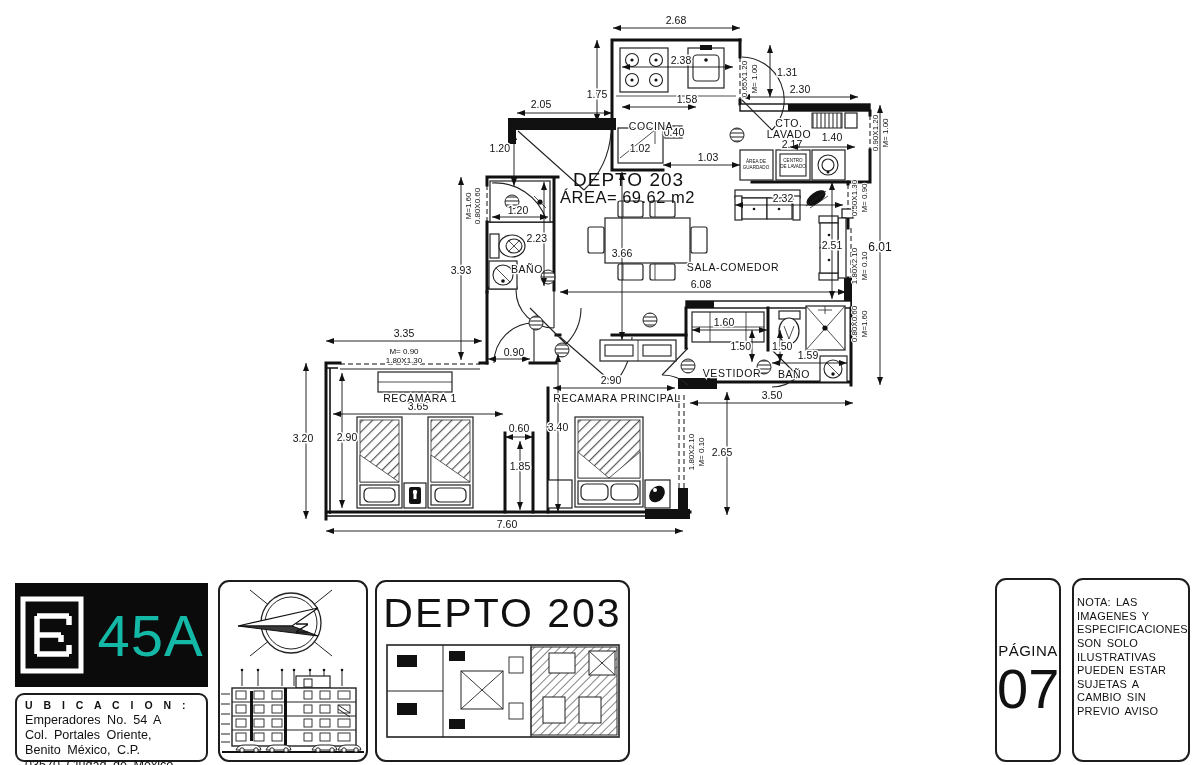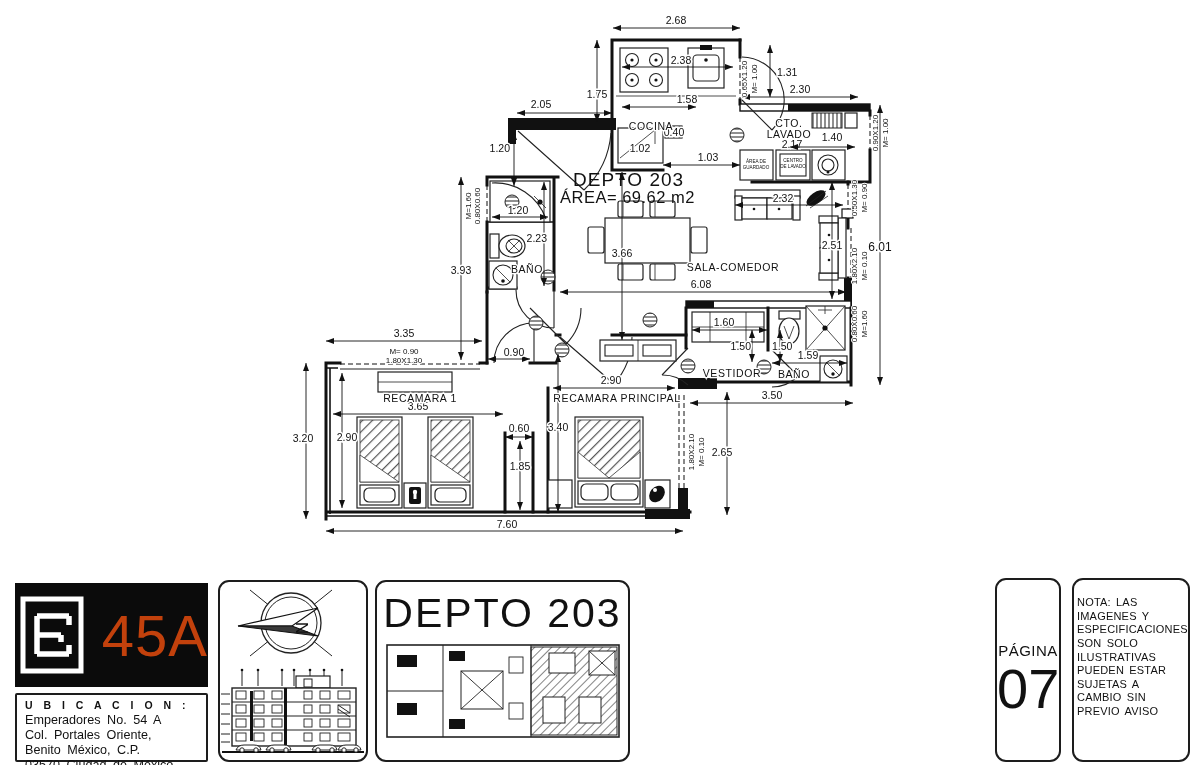--- a/index.html
+++ b/index.html
@@ -18,23 +18,23 @@
   .thin{stroke:#222;stroke-width:1.1;fill:none;}
   .thin2{stroke:#222;stroke-width:0.8;fill:none;}
   .dim{stroke:#111;stroke-width:0.9;fill:none;}
   .dash{stroke:#111;stroke-width:1;fill:none;stroke-dasharray:5 3;}
   .blk{fill:#111;stroke:none;}
   .furn{stroke:#222;stroke-width:1.2;fill:#fff;}
   
   .panel{position:absolute;border:2px solid #1d1d1d;border-radius:11px;background:#fff;box-sizing:border-box;}
   #logo-box{position:absolute;left:15px;top:583px;width:193px;height:104px;background:#0b0b0b;
             display:flex;align-items:center;}
-  #logo-num{color:#c2410c;font-size:58px;letter-spacing:1px;flex:1;text-align:right;font-weight:400;}
+  #logo-num{color:#14b8a6;font-size:58px;letter-spacing:1px;flex:1;text-align:center;font-weight:400;}
   #ubic-box{position:absolute;left:15px;top:693px;width:193px;height:69px;border:2px solid #1d1d1d;
-            border-radius:2px;box-sizing:border-box;padding:4px 8px;}
+            border-radius:9px;box-sizing:border-box;padding:4px 8px;}
   #ubic-head{font-size:10.5px;letter-spacing:4px;font-weight:700;margin-bottom:2px;}
   .ubic-line{font-size:12.6px;line-height:1.18;word-spacing:3px;white-space:nowrap;}
   #panel-depto{left:375px;top:580px;width:255px;height:182px;text-align:center;}
   #depto-title{font-size:41px;letter-spacing:2px;margin-top:8px;font-weight:400;}
   #panel-nivel{left:645px;top:580px;width:345px;height:182px;}
   #nivel-title{font-size:31px;letter-spacing:1.5px;text-align:center;margin-top:10px;font-weight:400;}
   #nivel-area{font-size:35px;letter-spacing:1px;margin-top:50px;margin-left:25px;font-weight:400;}
   #panel-pagina{left:995px;top:578px;width:66px;height:184px;}
   #pagina-label{font-size:15px;letter-spacing:.5px;text-align:center;margin-top:62px;}
   #pagina-num{font-size:56px;text-align:center;margin-top:2px;font-weight:400;line-height:1;}

